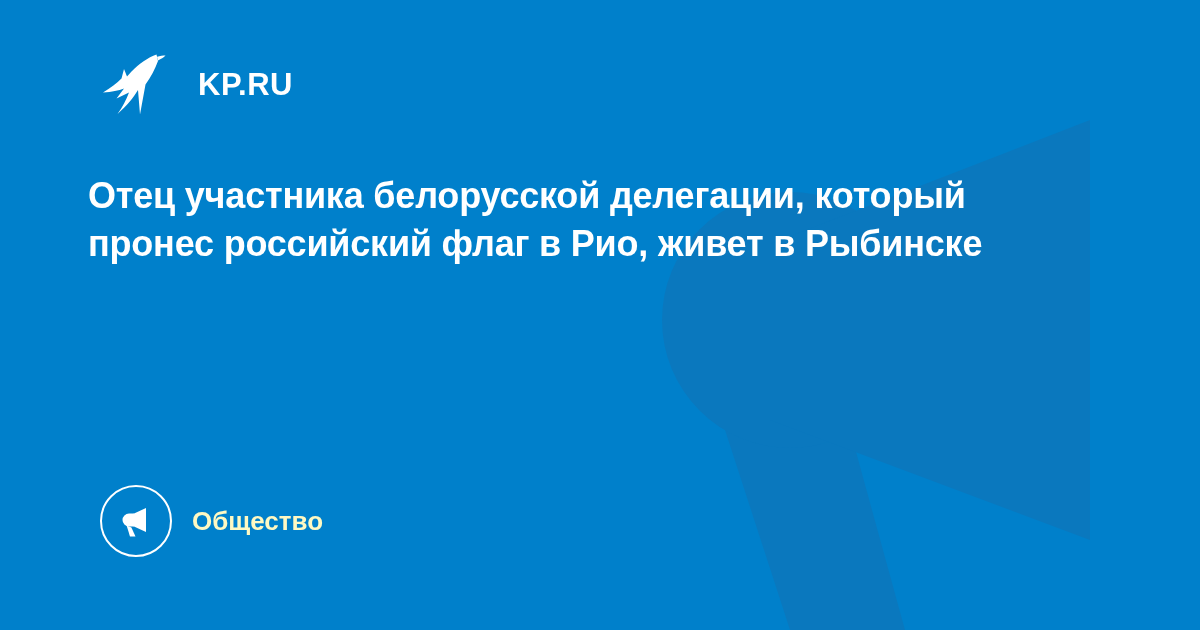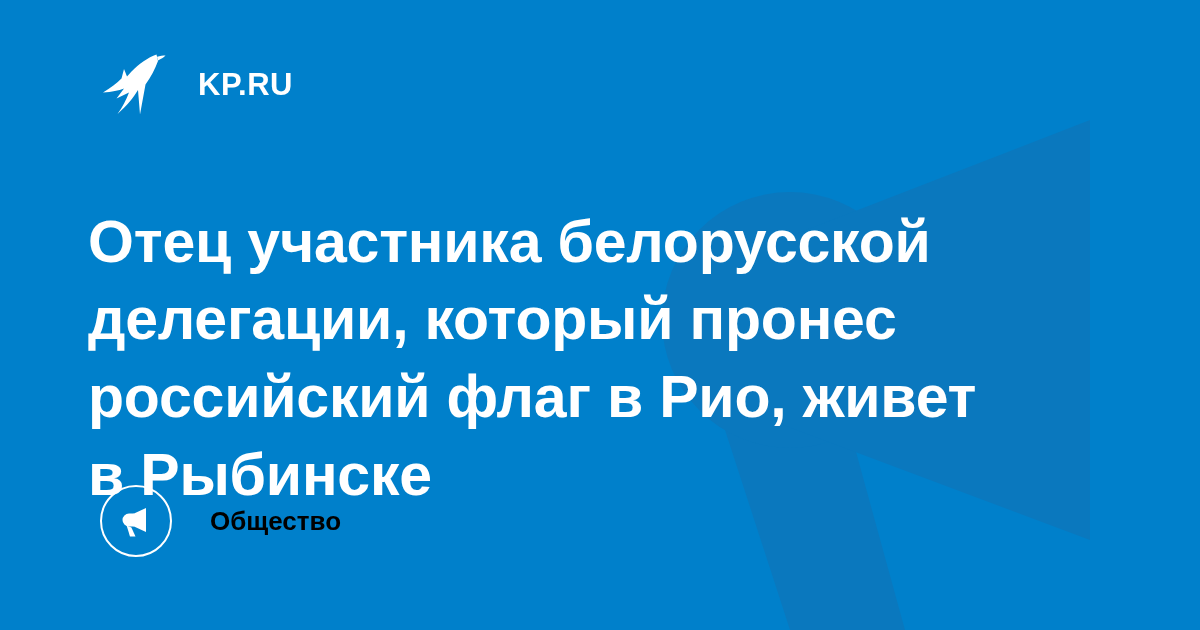--- a/index.html
+++ b/index.html
@@ -61,24 +61,24 @@
     font-weight: bold;
     letter-spacing: 0.5px;
     line-height: 1;
     white-space: nowrap;
   }
 
   
   #headline {
     position: absolute;
     left: 88px;
-    top: 164px;
+    top: 148px;
     width: 920px;
     color: #ffffff;
-    font-size: 59px;
+    font-size: 36px;
     font-weight: bold;
     line-height: 1.32;
     letter-spacing: -0.2px;
   }
 
   
   #category {
     position: absolute;
     left: 100px;
     top: 485px;
@@ -94,22 +94,22 @@
     box-sizing: border-box;
     display: flex;
     align-items: center;
     justify-content: center;
     flex: 0 0 auto;
   }
   #category-icon-wrap svg {
     display: block;
   }
   #category-label {
-    margin-left: 38px;
-    color: #000000;
+    margin-left: 20px;
+    color: #fef9c3;
     font-size: 26px;
     font-weight: bold;
     white-space: nowrap;
   }
 </style>
 </head>
 <body>
 
 <div id="card">
 

